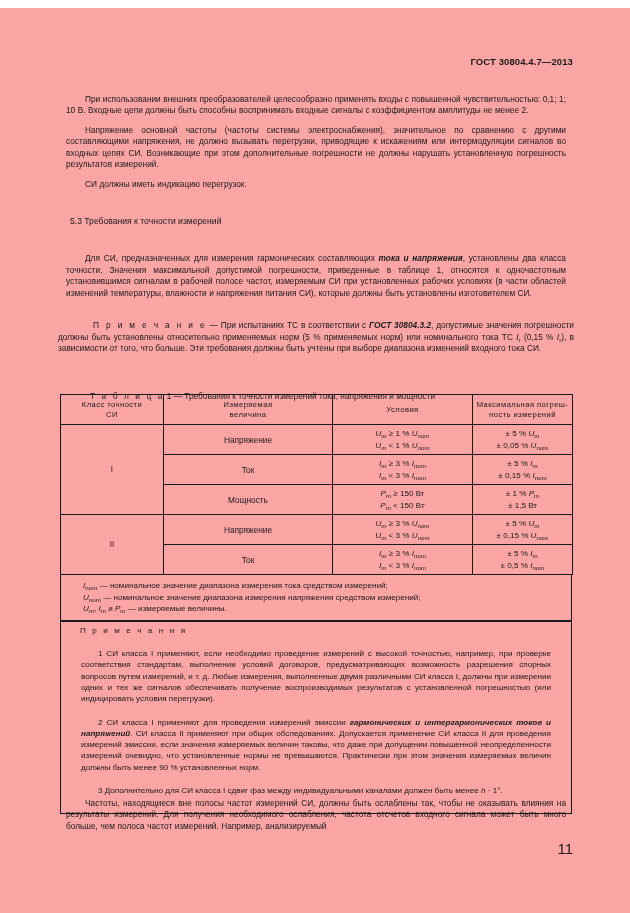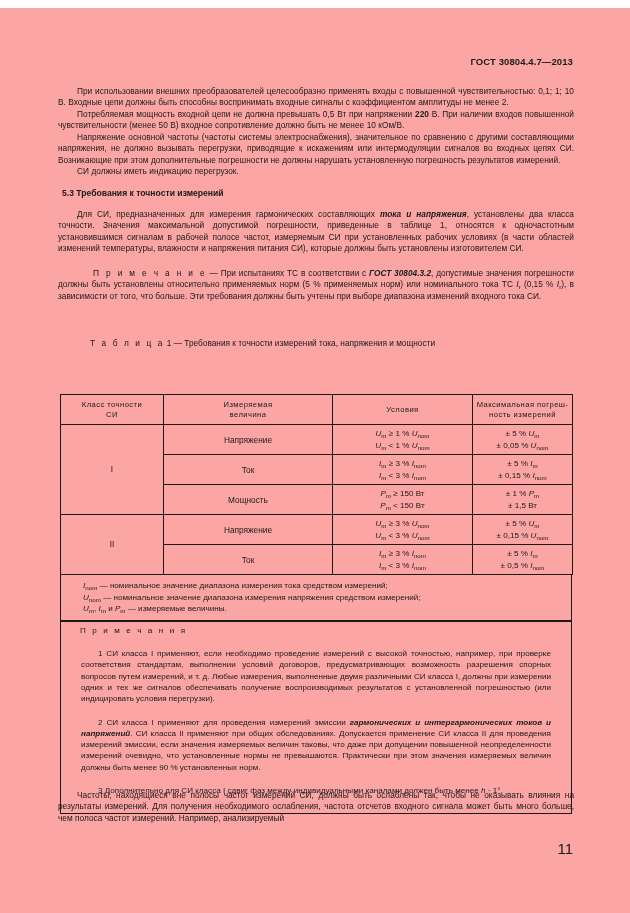--- a/index.html
+++ b/index.html
@@ -35,43 +35,43 @@
   }
 
   
   .content {
     position: absolute;
     left: 58px;
     top: 78px;
     width: 516px;
   }
   p.para {
-    margin: 0;
+    margin: 8px;
     font-size: 8.3px;
     line-height: 11.45px;
     text-align: justify;
     text-indent: 19px;
     word-spacing: 0.15px;
   }
   b, strong { font-weight: bold; }
   .bi { font-weight: bold; font-style: italic; }
   .vr { font-style: italic; }
   sub {
     font-size: 6.2px;
     vertical-align: baseline;
     position: relative;
     top: 2px;
     font-style: normal;
   }
   .vr sub { font-style: normal; }
 
   h2.sect {
-    margin: 4px;
+    margin: 12px;
     font-size: 8.6px;
-    font-weight: bold;
+    font-weight: normal;
     line-height: 13px;
   }
 
   .spacer-s { height: 5px; }
   .spacer-l { height: 11px; }
 
   .note-block {
     font-size: 8.3px;
     line-height: 11.45px;
     text-align: justify;
@@ -189,21 +189,20 @@
 <body>
 
 <div class="page">
 
   <div class="header">ГОСТ 30804.4.7—2013</div>
 
   <div class="content">
 
     <p class="para">При использовании внешних преобразователей целесообразно применять входы с повышенной чувствительностью:  0,1; 1; 10 В. Входные цепи должны быть способны воспринимать входные сигналы с коэффициентом амплитуды не менее 2.</p>
 
-    <p class="para"><span>Потребляемая мощность  входной цепи не должна превышать 0,5 Вт  при напряжении </span><b>220</b><span> В. При наличии входов повышенной чувствительности (менее 50 В) входное сопротивление должно быть не менее 10 кОм/В.</span></p>
 
     <p class="para">Напряжение основной частоты (частоты системы электроснабжения), значительное  по  сравнению с другими составляющими напряжения,  не должно вызывать  перегрузки,  приводящие  к искажениям  или интермодуляции сигналов  во входных цепях СИ. Возникающие при этом дополнительные погрешности   не должны нарушать установленную погрешность результатов измерений.</p>
 
     <p class="para">СИ должны иметь индикацию  перегрузок.</p>
 
     <div class="spacer-s"></div>
 
     <h2 class="sect">5.3 Требования к точности измерений</h2>
 
     <div class="spacer-s"></div>

